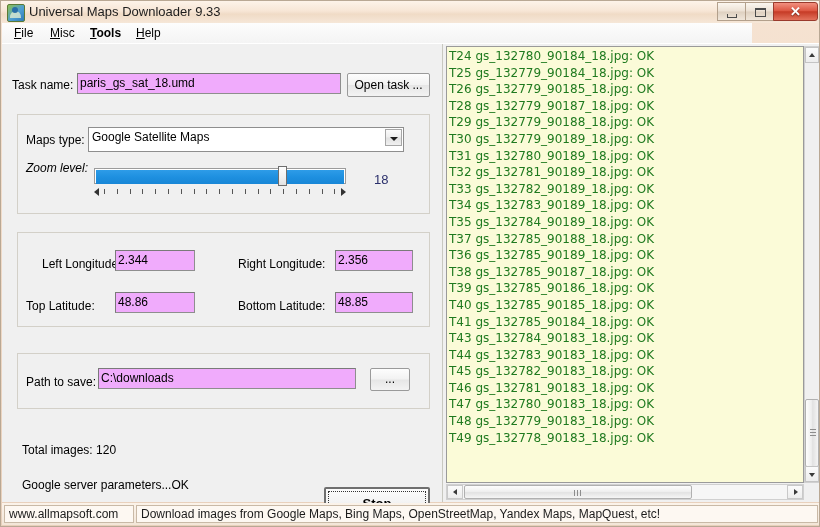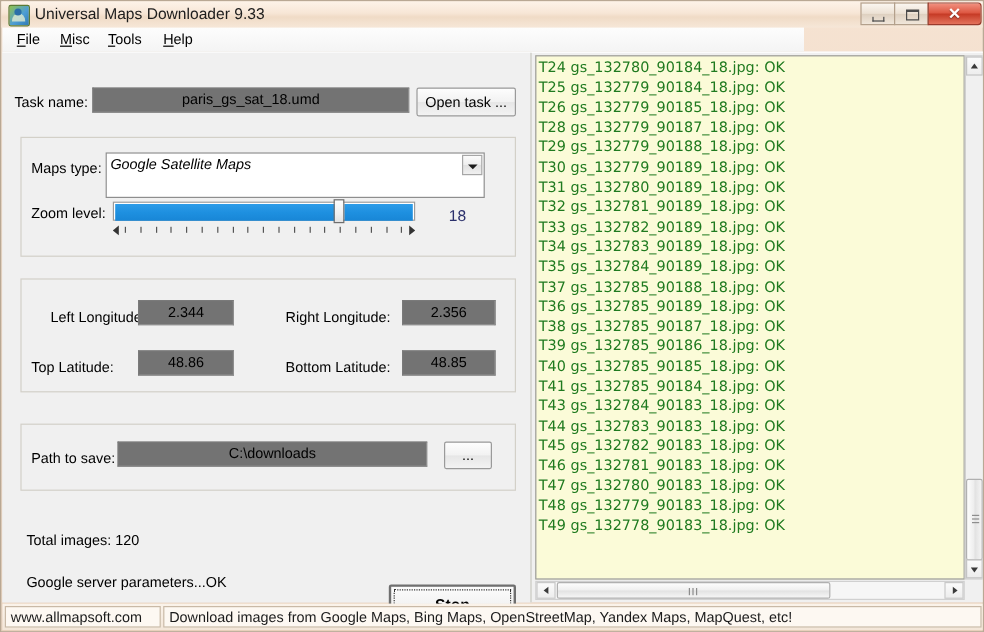--- a/index.html
+++ b/index.html
@@ -115,21 +115,21 @@
     font-weight: bold;
     line-height: 17px;
     text-align: center;
     text-shadow: 0 1px 1px rgba(0,0,0,.45);
   }
 
   
   .menubar {
     position: absolute;
     left: 1px; top: 22px;
-    width: 668px;
+    width: 750px;
     height: 20px;
     background: linear-gradient(to bottom, #fdfdfd 0%, #f4f4f4 100%);
     border-bottom: 1px solid #dcd7ce;
   }
   .menu-item {
     position: absolute;
     top: 2px;
     height: 16px;
     padding: 0 6px;
     font-size: 12px;
@@ -162,32 +162,31 @@
   .lbl {
     position: absolute;
     font-size: 12px;
     color: #000;
     white-space: nowrap;
   }
 
   .textbox {
     position: absolute;
     box-sizing: border-box;
-    background: #737373;
+    background: #f0abfc;
     border: 1px solid #8e8e8e;
     border-top-color: #7a7a7a;
     border-left-color: #7a7a7a;
     font-family: "Liberation Sans", sans-serif;
     font-size: 12px;
     color: #000;
-    padding: 0 18px;
+    padding: 0 2px;
     line-height: 18px;
     overflow: hidden;
     white-space: nowrap;
-    text-align: center;
   }
 
   .btn {
     position: absolute;
     box-sizing: border-box;
     background: linear-gradient(to bottom, #fdfdfd 0%, #f2f2f2 48%, #e6e6e6 52%, #f3f3f3 100%);
     border: 1px solid #9a9a9a;
     border-radius: 2px;
     font-family: "Liberation Sans", sans-serif;
     font-size: 12px;
@@ -497,41 +496,41 @@
       <div class="win-btn max"></div>
       <div class="win-btn close">
         <span class="x">✕</span>
       </div>
     </div>
   </div>
 
   <div class="menubar">
     <div class="menu-item" style="left:6px;"><u>F</u>ile</div>
     <div class="menu-item" style="left:42px;"><u>M</u>isc</div>
-    <div class="menu-item" style="left:82px;"><u>T</u>ools</div>
+    <div class="menu-item" style="left:82px;font-weight:bold;"><u>T</u>ools</div>
     <div class="menu-item" style="left:128px;"><u>H</u>elp</div>
   </div>
 
   <div class="client">
 
     <div class="left-panel">
 
       <div class="lbl" style="left:10px; top:34px;">Task name:</div>
       <div class="textbox" style="left:75px; top:29px; width:264px; height:21px;">paris_gs_sat_18.umd</div>
       <div class="btn" style="left:345px; top:29px; width:83px; height:24px; line-height:22px;">Open task ...</div>
 
       <div class="groupbox" style="left:15px; top:70px; width:413px; height:100px;"></div>
 
       <div class="lbl" style="left:24px; top:89px;">Maps type:</div>
-      <div class="combo" style="left:86px; top:83px; width:316px; height:38px;font-style:italic;">
+      <div class="combo" style="left:86px; top:83px; width:316px; height:25px;">
         <span>Google Satellite Maps</span>
         <span class="combo-arrow"></span>
       </div>
 
-      <div class="lbl" style="left:24px; top:127px;">Zoom level:</div>
+      <div class="lbl" style="left:24px; top:117px;font-style:italic;">Zoom level:</div>
 
       <div class="slider-wrap" style="left:92px; top:124px; width:252px; height:28px;">
         <div class="slider-track">
           <div class="slider-fill" style="width:183px;"></div>
           <div class="slider-fill-2" style="left:192px; width:57px;"></div>
         </div>
         <div class="slider-thumb" style="left:184px;"></div>
         <div class="slider-ticks">
           <span class="tick-arrow-l"></span>
           <span class="tick-arrow-r"></span>

